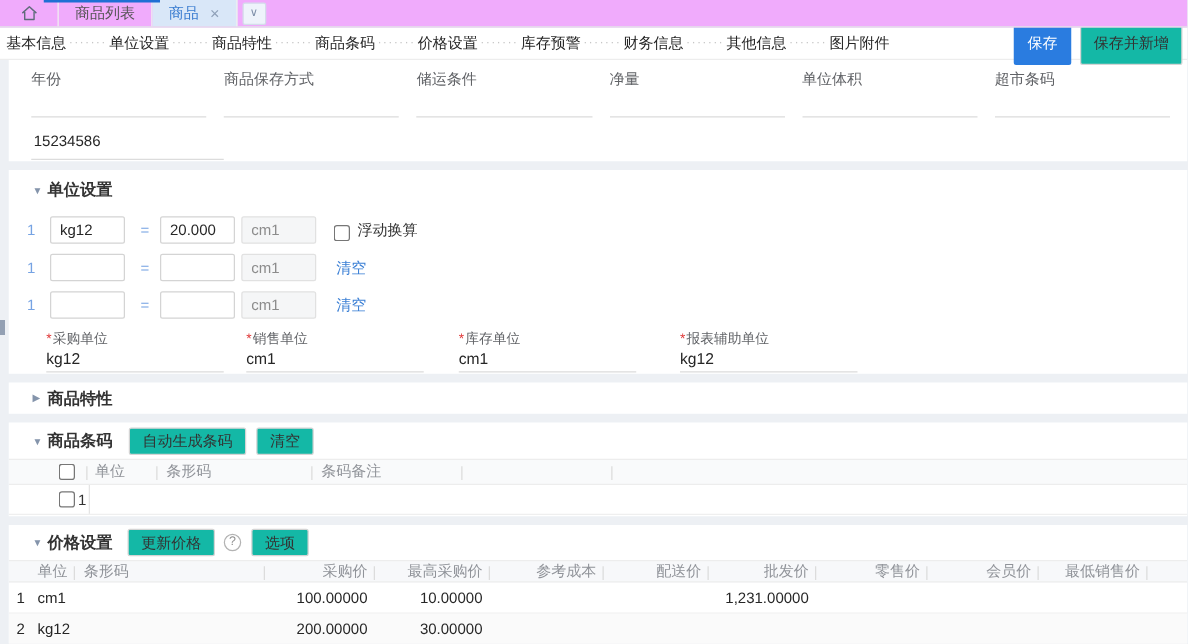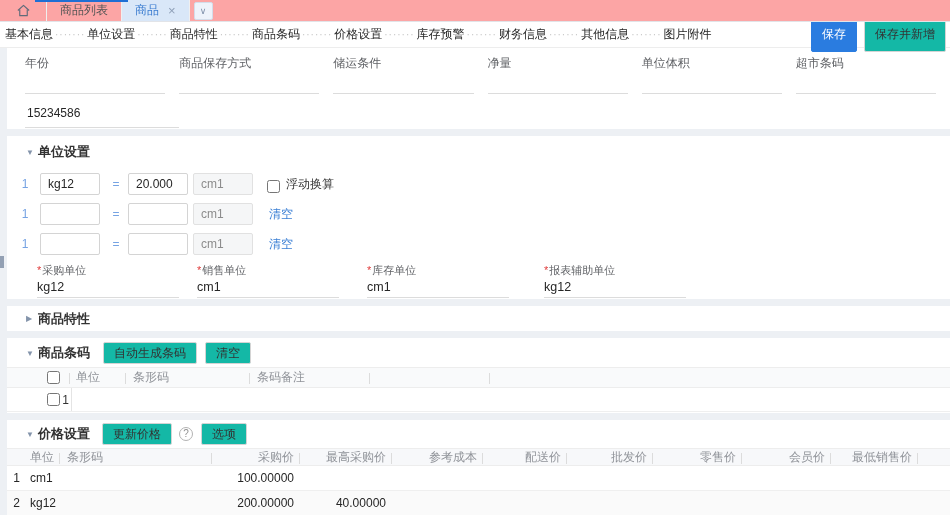--- a/index.html
+++ b/index.html
@@ -1,21 +1,21 @@
 <!DOCTYPE html>
 <html><head>
 <meta charset="utf-8">
 <style>
   *{margin:0;padding:0;box-sizing:border-box}
   html,body{width:950px;height:515px;overflow:hidden}
   body{font-family:"Liberation Sans","DejaVu Sans",sans-serif;font-size:12px;color:#333;background:#edf0f4}
   .stage{position:relative;width:950px;height:515px;overflow:hidden}
 
   
-  .tabbar{height:22px;background:#fca5a5;border-bottom:1px solid #e2e4e8;display:flex;align-items:stretch;position:relative}
+  .tabbar{height:22px;background:#f0abfc;border-bottom:1px solid #e2e4e8;display:flex;align-items:stretch;position:relative}
   .top-fragment{position:absolute;left:35px;top:0;width:93px;height:2px;background:#1f6fd4}
   .home{width:47px;display:flex;align-items:center;justify-content:center;border-right:1px solid #efefef;cursor:pointer}
   .tab{padding:0 13px;display:flex;align-items:center;gap:9px;color:#555;border-right:1px solid #efefef;cursor:pointer}
   .tab.active{background:#d9e7f8;color:#3a7cd0}
   .tab .close{color:#8fa0b8;font-size:13px;line-height:1}
   .tabdrop{width:19px;height:18px;margin-left:4px;align-self:center;display:flex;align-items:center;justify-content:center;background:#eef3fb;border:1px solid #d4ddea;border-radius:2px;color:#7d8ea8;font-size:9px;cursor:pointer}
 
   
   .anchorbar{height:26px;background:#fff;display:flex;align-items:center;padding:0 4px 0 5px;border-bottom:1px solid #ededed}
   .anchor{color:#262626;cursor:pointer;white-space:nowrap}
@@ -293,32 +293,34 @@
         <span class="pc pc7 num">批发价</span>
         <span class="pc pc8 num">零售价</span>
         <span class="pc pc9 num">会员价</span>
         <span class="pc pc10 num">最低销售价</span>
       </div>
       <div class="ptrow">
         <span class="pc pc0">1</span>
         <span class="pc pc1">cm1</span>
         <span class="pc pc2"></span>
         <span class="pc pc3 num">100.00000</span>
+        <span class="pc pc4 num">10.00000</span>
         <span class="pc pc5 num"></span>
         <span class="pc pc6 num"></span>
+        <span class="pc pc7 num">1,231.00000</span>
         <span class="pc pc8 num"></span>
         <span class="pc pc9 num"></span>
         <span class="pc pc10 num"></span>
       </div>
       <div class="ptrow alt">
         <span class="pc pc0">2</span>
         <span class="pc pc1">kg12</span>
         <span class="pc pc2"></span>
         <span class="pc pc3 num">200.00000</span>
-        <span class="pc pc4 num">40.00000</span>
+        <span class="pc pc4 num">30.00000</span>
         <span class="pc pc5 num"></span>
         <span class="pc pc6 num"></span>
         <span class="pc pc7 num"></span>
         <span class="pc pc8 num"></span>
         <span class="pc pc9 num"></span>
         <span class="pc pc10 num"></span>
       </div>
     </div>
   </div>
 

